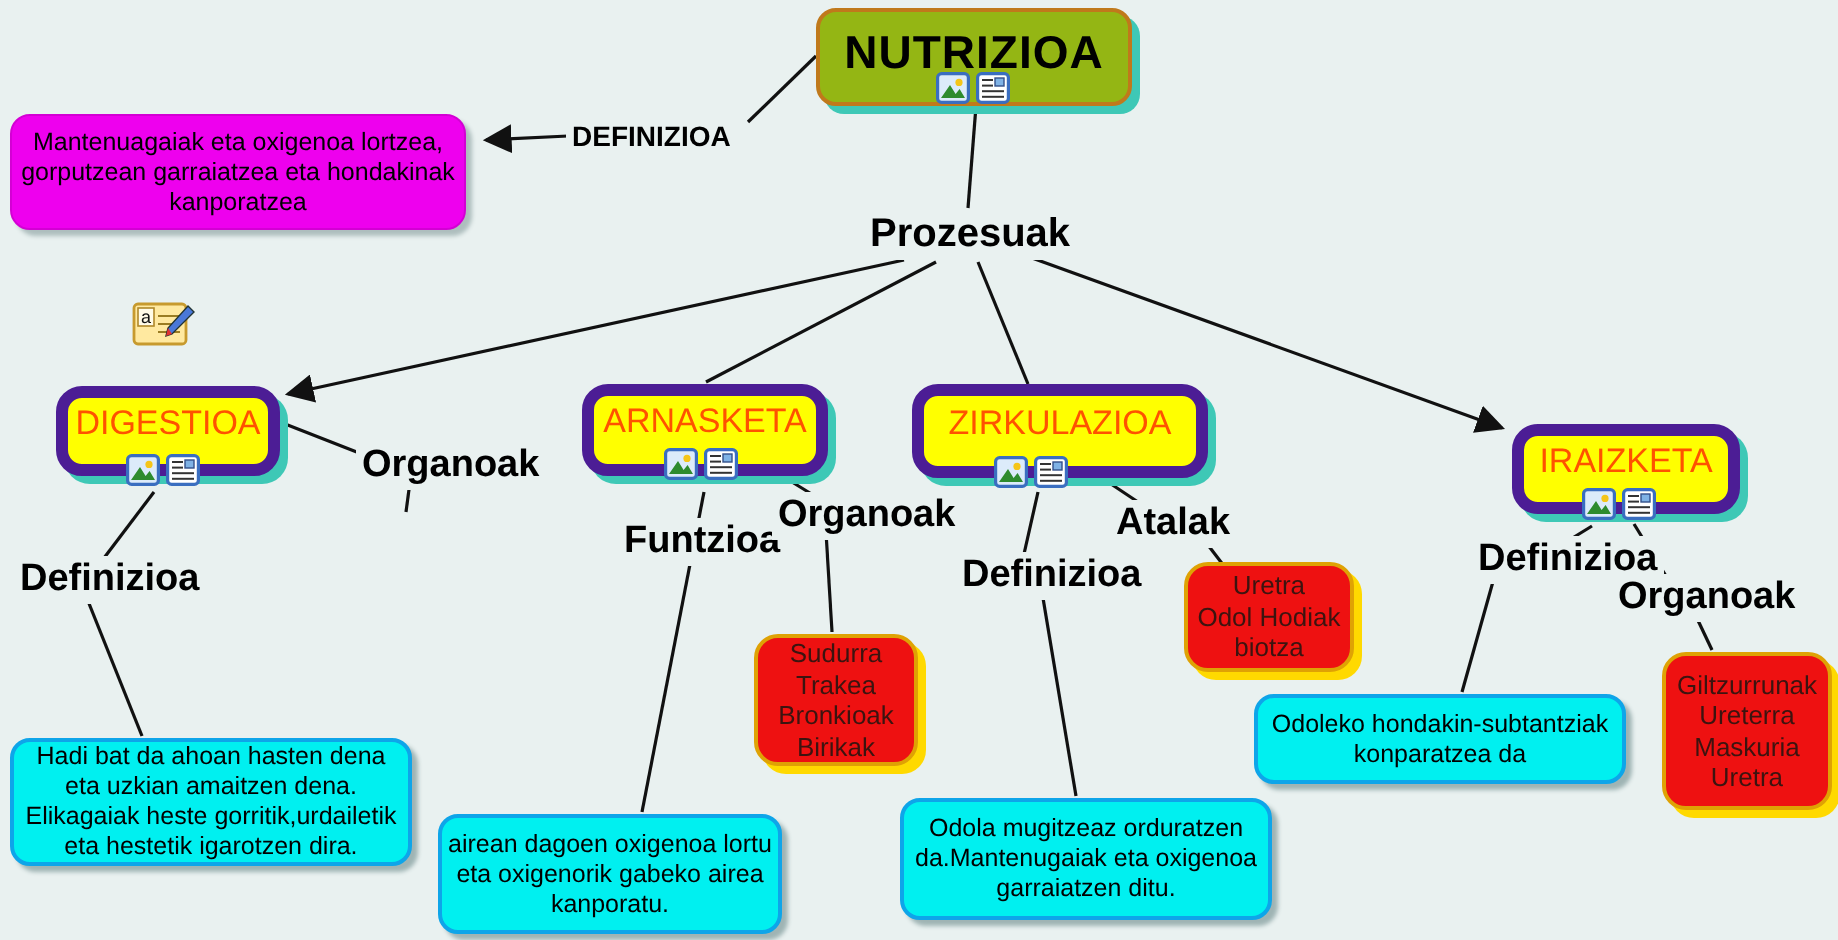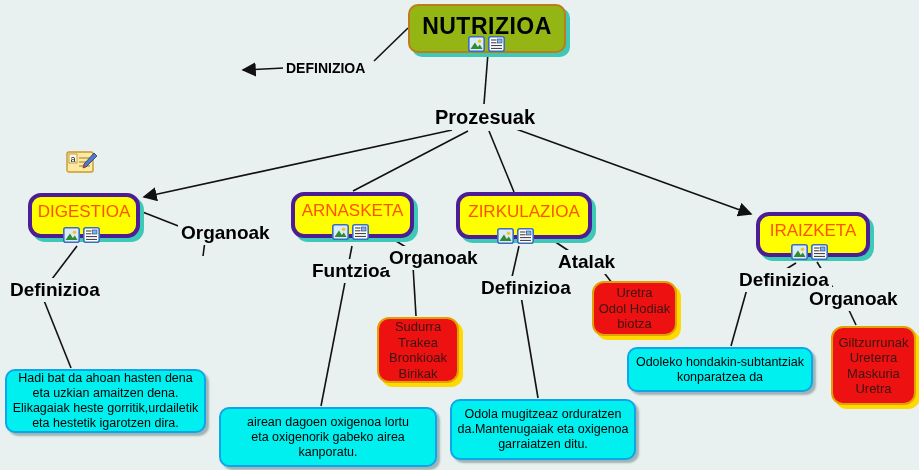--- a/index.html
+++ b/index.html
@@ -9,21 +9,21 @@
   .wires { position:absolute; left:0; top:0; width:919px; height:470px; z-index:1; }
 
   .node { position:absolute; z-index:2; display:flex; align-items:center; justify-content:center; text-align:center; }
 
   .root {
     background:#94b614; border:2px solid #c0791b; border-radius:10px;
     box-shadow:4px 4px 0 #3ec8b6; color:#000; font-weight:bold; font-size:23px;
     padding-bottom:4px; letter-spacing:0.5px;
   }
   .topic {
-    background:#ffff00; border:4px solid #4c1d95; border-radius:13px;
+    background:#ffff00; border:6px solid #4c1d95; border-radius:13px;
     box-shadow:4px 4px 0 #3ec8b6; color:#ff5200; font-size:17px;
     padding-bottom:8px;
   }
   .magenta {
     background:#ee00ee; border:1px solid #d400d4; border-radius:10px;
     box-shadow:3px 3px 2px #aebebe; color:#000; font-size:12.5px; line-height:15px;
   }
   .redbox {
     background:#ee1111; border:2px solid #dfa204; border-radius:12px;
     box-shadow:4px 4px 0 #ffd900; color:#3c1410; font-size:13px; line-height:15.5px;
@@ -92,20 +92,23 @@
       <rect x="0.8" y="0.8" width="15.4" height="14.4" rx="2" fill="#ffffff" stroke="#3a6ec0" stroke-width="1.6"></rect>
       <rect x="9.5" y="3" width="4.5" height="4" fill="#7fb2e5" stroke="#33508a" stroke-width="0.7"></rect>
       <line x1="3" y1="4" x2="8.5" y2="4" stroke="#333" stroke-width="1"></line>
       <line x1="3" y1="6.8" x2="8.5" y2="6.8" stroke="#333" stroke-width="1"></line>
       <line x1="3" y1="9.6" x2="14" y2="9.6" stroke="#333" stroke-width="1"></line>
       <line x1="3" y1="12.4" x2="14" y2="12.4" stroke="#333" stroke-width="1"></line>
     </svg>
   </div>
 
   <div class="lbl lbl-caps" style="left:283px; top:59px;">DEFINIZIOA</div>
+  <div class="node magenta prewrap" style="left:5px; top:57px; width:228px; height:58px;">Mantenuagaiak eta oxigenoa lortzea,
+gorputzean garraiatzea eta hondakinak
+kanporatzea</div>
 
   <div class="lbl lbl-big" style="left:432px; top:105px;">Prozesuak</div>
 
   <div class="annot" style="left:66px; top:150px;">
     <svg width="32" height="24" viewBox="0 0 32 24">
       <rect x="1" y="2" width="26" height="20" rx="2" fill="#ffe9a0" stroke="#c79a2e" stroke-width="1.4"></rect>
       <rect x="3" y="4" width="8" height="9" fill="#fffbe8" stroke="#b08828" stroke-width="0.8"></rect>
       <text x="4.5" y="11.5" font-size="9" font-family="Liberation Sans, sans-serif" fill="#111">a</text>
       <line x1="13" y1="8" x2="24" y2="8" stroke="#9a7c22" stroke-width="1"></line>
       <line x1="13" y1="12" x2="24" y2="12" stroke="#9a7c22" stroke-width="1"></line>
@@ -153,25 +156,25 @@
       <line x1="3" y1="9.6" x2="14" y2="9.6" stroke="#333" stroke-width="1"></line>
       <line x1="3" y1="12.4" x2="14" y2="12.4" stroke="#333" stroke-width="1"></line>
     </svg>
   </div>
   <div class="lbl lbl-it" style="left:309px; top:259px;">Funtzioa</div>
   <div class="lbl lbl-it" style="left:386px; top:246px;">Organoak</div>
   <div class="node redbox prewrap" style="left:377px; top:317px; width:82px; height:66px;">Sudurra
 Trakea
 Bronkioak
 Birikak</div>
-  <div class="node cyanbox prewrap" style="left:219px; top:407px; width:218px; height:60px;">airean dagoen oxigenoa lortu
+  <div class="node cyanbox prewrap" style="left:219px; top:407px; width:172px; height:60px;">airean dagoen oxigenoa lortu
 eta oxigenorik gabeko airea
 kanporatu.</div>
 
-  <div class="node topic" style="left:456px; top:192px; width:136px; height:47px;">ZIRKULAZIOA</div>
+  <div class="node topic" style="left:456px; top:192px; width:148px; height:47px;">ZIRKULAZIOA</div>
   <div class="iconpair" style="left:497px; top:228px;">
     <svg width="17" height="16" viewBox="0 0 17 16">
       <rect x="0.8" y="0.8" width="15.4" height="14.4" rx="2" fill="#dcebfa" stroke="#3a6ec0" stroke-width="1.6"></rect>
       <circle cx="11.5" cy="5.2" r="1.8" fill="#f5c518"></circle>
       <polygon points="2.5,13 7,6.5 9.8,11 11.8,8.5 14.5,13" fill="#2e8b2e"></polygon>
     </svg>
     <svg width="17" height="16" viewBox="0 0 17 16">
       <rect x="0.8" y="0.8" width="15.4" height="14.4" rx="2" fill="#ffffff" stroke="#3a6ec0" stroke-width="1.6"></rect>
       <rect x="9.5" y="3" width="4.5" height="4" fill="#7fb2e5" stroke="#33508a" stroke-width="0.7"></rect>
       <line x1="3" y1="4" x2="8.5" y2="4" stroke="#333" stroke-width="1"></line>

